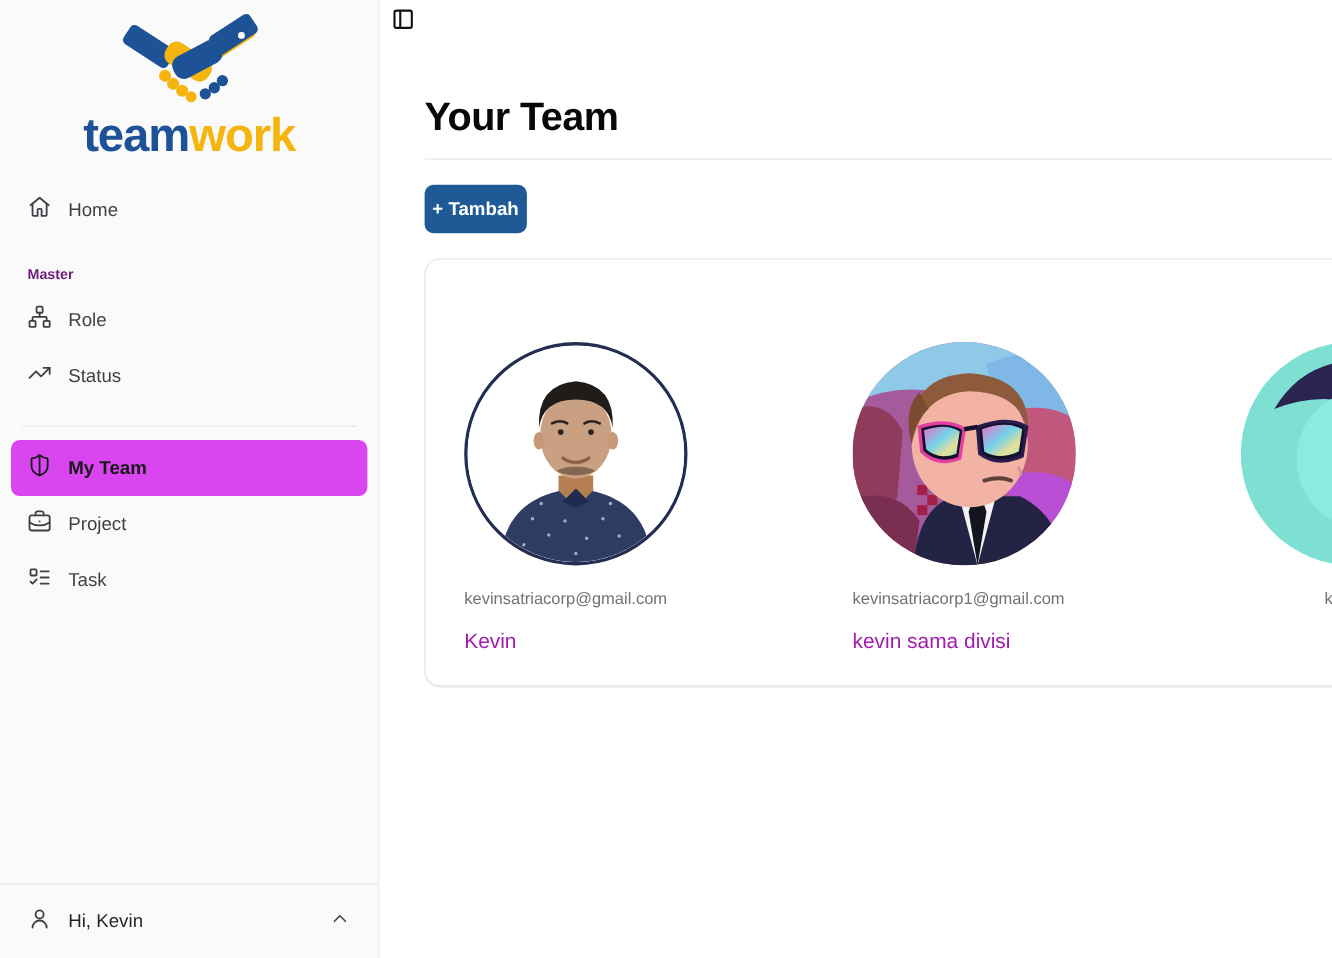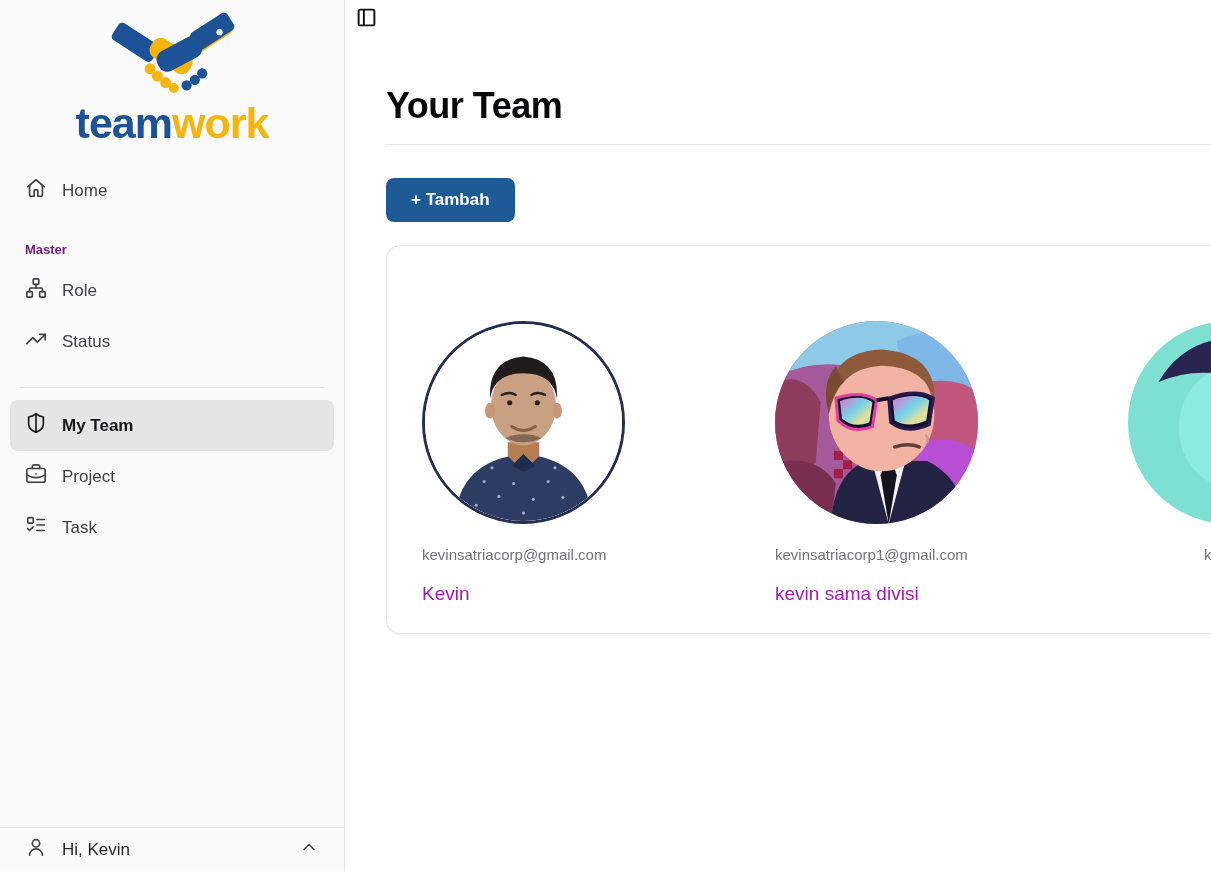--- a/index.html
+++ b/index.html
@@ -13,39 +13,39 @@
   .logo { margin:12px auto 20px; text-align:center; cursor:pointer; }
   .logo svg { display:block; margin:0 auto; }
   .logo-text { font-size:43px; font-weight:800; letter-spacing:-1px; line-height:1; margin-top:2px; }
   .logo-team { color:#1d5296; }
   .logo-work { color:#f6b40e; }
 
   .side-nav { padding:0 10px; }
   .nav-item { display:flex; align-items:center; gap:15px; padding:12px 15px;
     border-radius:8px; font-size:17px; color:#3f3f46; cursor:pointer; }
   .nav-item svg { flex:0 0 auto; }
-  .nav-item.active { background:#e5e5e5; font-weight:700; color:#18181b; }
+  .nav-item.active { background:#d946ef; font-weight:700; color:#18181b; }
   .section-label { margin:26px 15px 8px; font-size:13px; font-weight:600; color:#701a75; }
   .side-divider { border:none; border-top:1px solid #e4e4e7; margin:20px 10px 12px; }
 
   .side-spacer { flex:1; }
-  .user-row { border-top:1px solid #e4e4e7; padding:8px 25px; display:flex;
+  .user-row { border-top:1px solid #e4e4e7; padding:20px 25px; display:flex;
     align-items:center; gap:15px; font-size:17px; color:#27272a; cursor:pointer; }
   .user-row .chev { margin-left:auto; }
 
   
   .main { flex:1; position:relative; background:#fff; overflow:hidden; }
   .panel-toggle { position:absolute; top:7px; left:11px; background:none; border:none;
     cursor:pointer; padding:0; line-height:0; }
   .content { padding:85px 0 0 41px; }
   .page-title { font-size:36px; font-weight:700; color:#09090b; letter-spacing:-0.5px; }
   .title-divider { border:none; border-top:1px solid #e4e4e7; margin:17px 0 0; }
-  .add-btn { margin-top:33px; background:#1e5a96; color:#fff; border:none;
+  .add-btn { margin-top:23px; background:#1e5a96; color:#fff; border:none;
     border-radius:8px; font-family:"Liberation Sans",sans-serif; font-size:17px;
-    font-weight:700; padding:12px 25px; cursor:pointer; }
+    font-weight:700; padding:12px 7px; cursor:pointer; }
   .team-card { margin-top:23px; width:1400px; height:389px; background:#fff;
     border:1px solid #e4e4e7; border-radius:14px; box-shadow:0 1px 2px rgba(0,0,0,.05);
     padding:75px 0 0 35px; display:flex; }
   .member { width:353px; display:flex; flex-direction:column; align-items:flex-start; cursor:pointer; }
   .avatar { width:203px; height:203px; border-radius:50%; overflow:hidden; }
   .avatar svg { display:block; width:100%; height:100%; }
   .avatar.ringed { border:3px solid #232e52; }
   .member-email { margin-top:22px; font-size:15px; color:#71717a; }
   .member-name { margin-top:20px; font-size:19px; color:#a21caf; }
   .member.partial .member-email { align-self:flex-start; padding-left:76px; }

